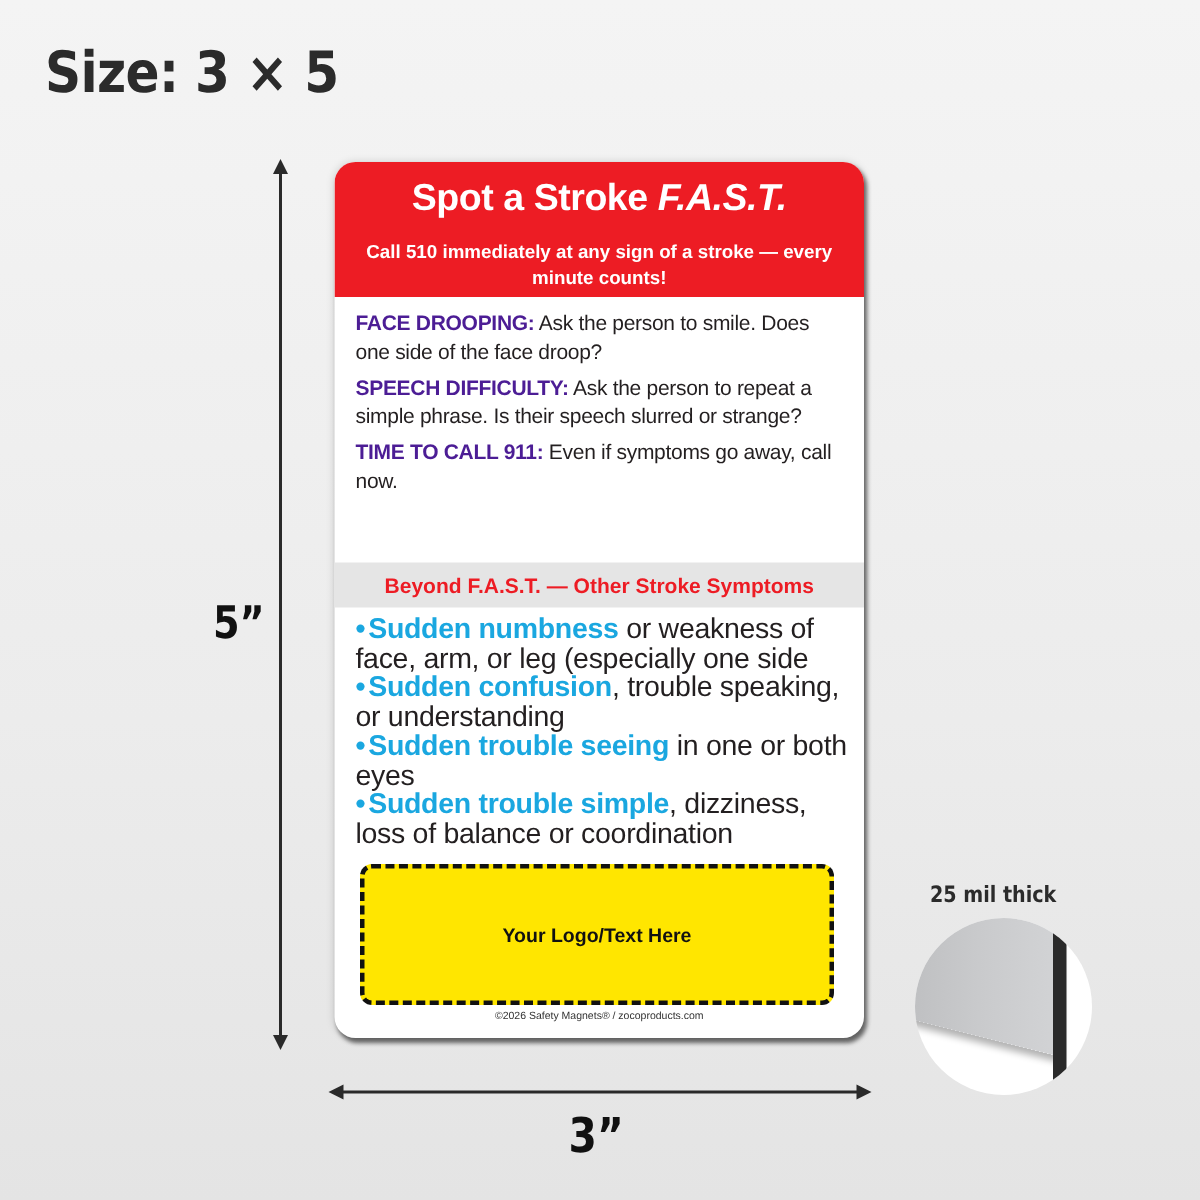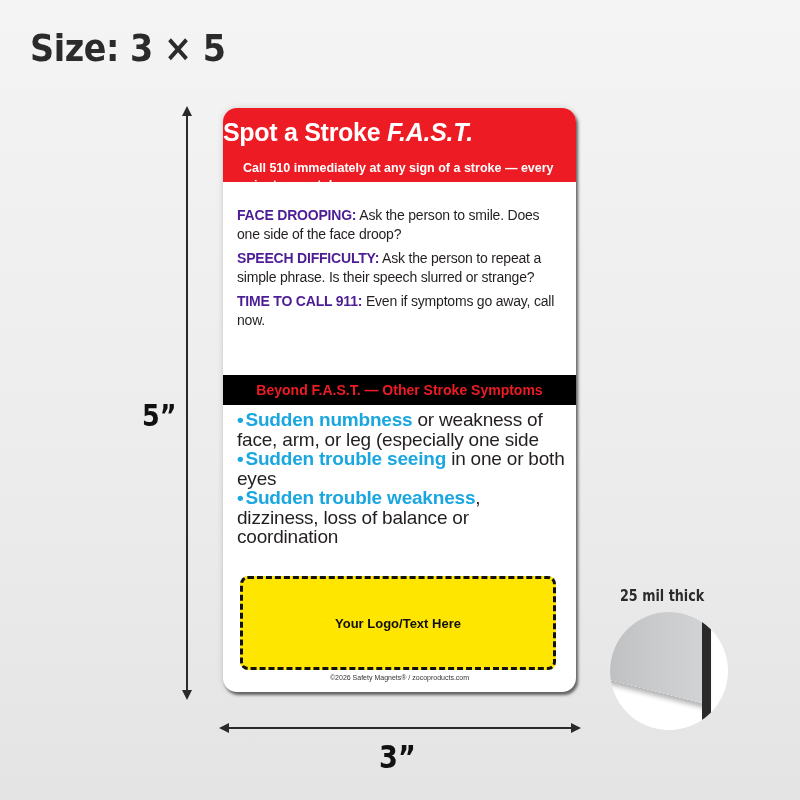--- a/index.html
+++ b/index.html
@@ -39,35 +39,35 @@
     position:absolute; left:379px; top:738px; font-size:32px; font-weight:bold; color:#111;
     font-family:"DejaVu Sans", sans-serif; transform:scaleX(0.85); transform-origin:left top;
   }
   
   .card {
     position:absolute; left:223px; top:108px; width:353px; height:584px;
     background:#ffffff; border-radius:14px; overflow:hidden;
     box-shadow: 2px 3px 3px rgba(0,0,0,0.55), 0 0 6px rgba(0,0,0,0.15);
   }
   .header {
-    position:absolute; left:0; top:0; width:100%; height:74px; background:#ed1c24;
-    color:#fff; 
+    position:absolute; left:0; top:0; width:100%; height:90px; background:#ed1c24;
+    color:#fff; text-align:center;
   }
   .header .title {
     position:absolute; left:0; right:0; top:10px; font-size:25px; font-weight:bold; letter-spacing:-0.3px;
   }
   .header .title .it { font-style:italic; }
   .header .sub {
     position:absolute; left:20px; right:20px; top:52px; font-size:12.5px; font-weight:bold; line-height:17px;
   }
   .fast { position:absolute; left:14px; right:12px; top:98px; }
   .fast .item { font-size:14px; line-height:19px; margin-bottom:5px; color:#231f20; letter-spacing:-0.2px; }
   .fast .item .k { color:#4c1d95; font-weight:bold; }
   .band {
-    position:absolute; left:0; top:267px; width:100%; height:30px; background:#000000;
+    position:absolute; left:0; top:267px; width:100%; height:30px; background:#e5e5e5;
     color:#ed1c24; font-weight:bold; font-size:14px; text-align:center; line-height:30px;
   }
   .bullets { position:absolute; left:14px; right:10px; top:302px; }
   .bullets .b { font-size:19px; line-height:19.5px; color:#231f20; padding-left:0; letter-spacing:-0.2px; }
   .bullets .b .dot { color:#1aa7e0; font-weight:bold; margin-right:2px; }
   .bullets .b .k { color:#1aa7e0; font-weight:bold; }
   .logo-box {
     position:absolute; left:17px; top:468px; width:316px; height:94px;
     background:#ffe600; border:3px dashed #111; border-radius:8px; box-sizing:border-box;
     display:flex; align-items:center; justify-content:center;
@@ -118,22 +118,23 @@
   <div class="fast">
     <div class="item"><span class="k">FACE DROOPING:</span><span> Ask the person to smile. Does one side of the face droop?</span></div>
     <div class="item"><span class="k">SPEECH DIFFICULTY:</span><span> Ask the person to repeat a simple phrase. Is their speech slurred or strange?</span></div>
     <div class="item"><span class="k">TIME TO CALL 911:</span><span> Even if symptoms go away, call now.</span></div>
   </div>
 
   <div class="band">Beyond F.A.S.T. — Other Stroke Symptoms</div>
 
   <div class="bullets">
     <div class="b"><span class="dot">•</span><span class="k">Sudden numbness</span><span> or weakness of face, arm, or leg (especially one side</span></div>
+    <div class="b"><span class="dot">•</span><span class="k">Sudden confusion</span><span>, trouble speaking, or understanding</span></div>
     <div class="b"><span class="dot">•</span><span class="k">Sudden trouble seeing</span><span> in one or both eyes</span></div>
-    <div class="b"><span class="dot">•</span><span class="k">Sudden trouble weakness</span><span>, dizziness, loss of balance or coordination</span></div>
+    <div class="b"><span class="dot">•</span><span class="k">Sudden trouble simple</span><span>, dizziness, loss of balance or coordination</span></div>
   </div>
 
   <div class="logo-box">
     <span>Your Logo/Text Here</span>
   </div>
 
   <div class="footer">©2026 Safety Magnets® / zocoproducts.com</div>
 </div>
 
 <div class="hdim">

